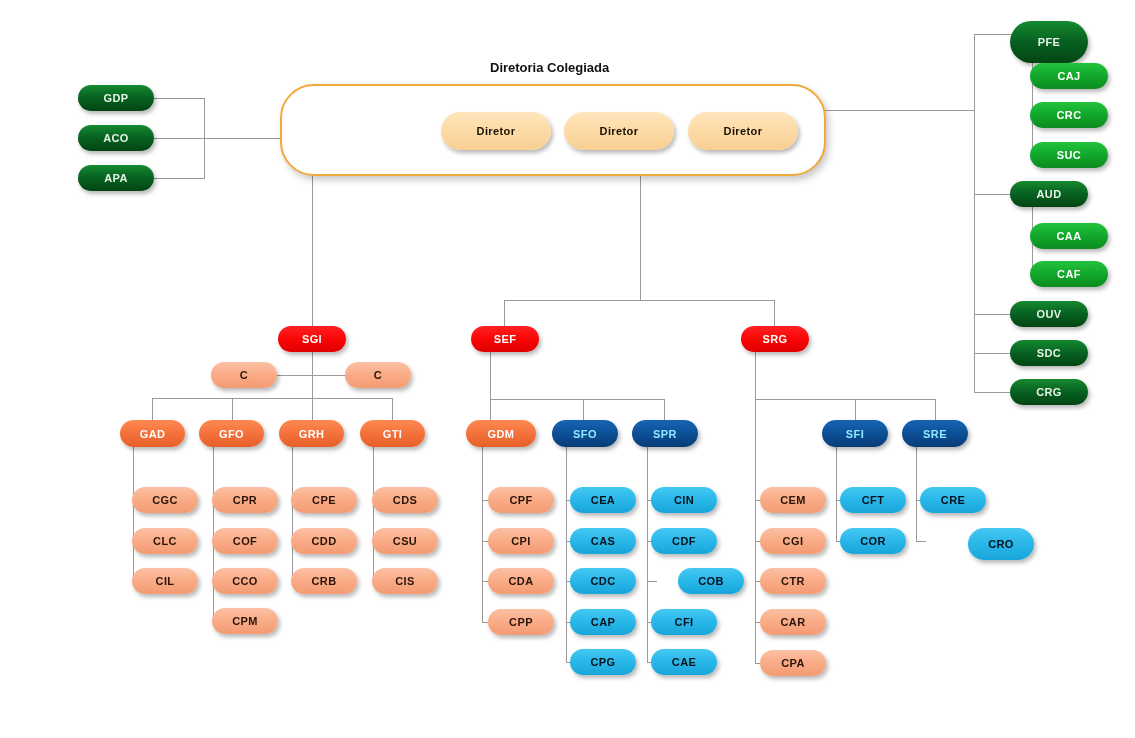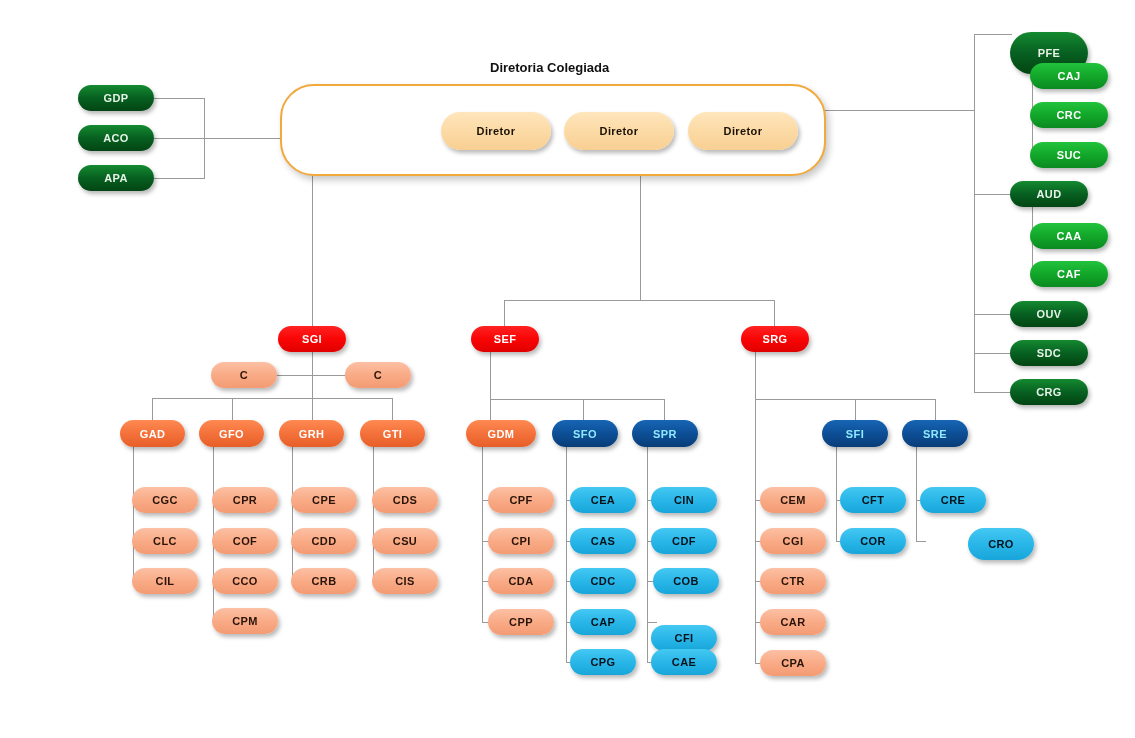--- a/index.html
+++ b/index.html
@@ -147,21 +147,21 @@
   <div class="ln h" style="left:154px; top:138px; width:51px;"></div>
   <div class="ln h" style="left:154px; top:178px; width:51px;"></div>
   <div class="ln v" style="left:204px; top:98px;  height:81px;"></div>
   <div class="ln h" style="left:204px; top:138px; width:78px;"></div>
 
   <div class="ln h" style="left:824px; top:110px; width:150px;"></div>
 
   <div class="ln v" style="left:974px; top:34px; height:359px;"></div>
 
   <div class="ln h" style="left:974px; top:34px; width:38px;"></div>
-  <div class="node n-dgreen" style="left:1010px; top:21px; width:78px; height:42px;margin-top:11px;">PFE</div>
+  <div class="node n-dgreen" style="left:1010px; top:21px; width:78px; height:42px;">PFE</div>
 
   <div class="ln v" style="left:1032px; top:47px; height:108px;"></div>
   <div class="ln h" style="left:1032px; top:76px;  width:28px;"></div>
   <div class="node n-green" style="left:1030px; top:63px; width:78px; height:26px;">CAJ</div>
   <div class="ln h" style="left:1032px; top:115px; width:28px;"></div>
   <div class="node n-green" style="left:1030px; top:102px; width:78px; height:26px;">CRC</div>
   <div class="ln h" style="left:1032px; top:155px; width:28px;"></div>
   <div class="node n-green" style="left:1030px; top:142px; width:78px; height:26px;">SUC</div>
 
   <div class="ln h" style="left:974px; top:194px; width:38px;"></div>
@@ -269,23 +269,23 @@
   <div class="ln h" style="left:566px; top:662px; width:10px;"></div>
   <div class="node n-lblue" style="left:570px; top:649px; width:66px; height:26px;">CPG</div>
 
   <div class="node n-dblue" style="left:632px; top:420px; width:66px; height:27px;">SPR</div>
   <div class="ln v" style="left:647px; top:447px; height:216px;"></div>
   <div class="ln h" style="left:647px; top:500px; width:10px;"></div>
   <div class="node n-lblue" style="left:651px; top:487px; width:66px; height:26px;">CIN</div>
   <div class="ln h" style="left:647px; top:541px; width:10px;"></div>
   <div class="node n-lblue" style="left:651px; top:528px; width:66px; height:26px;">CDF</div>
   <div class="ln h" style="left:647px; top:581px; width:10px;"></div>
-  <div class="node n-lblue" style="left:653px; top:568px; width:66px; height:26px;">COB</div>
+  <div class="node n-lblue" style="left:678px; top:568px; width:66px; height:26px;">COB</div>
   <div class="ln h" style="left:647px; top:622px; width:10px;"></div>
-  <div class="node n-lblue" style="left:651px; top:625px; width:66px; height:26px;">CFI</div>
+  <div class="node n-lblue" style="left:651px; top:609px; width:66px; height:26px;">CFI</div>
   <div class="ln h" style="left:647px; top:662px; width:10px;"></div>
   <div class="node n-lblue" style="left:651px; top:649px; width:66px; height:26px;">CAE</div>
 
   <div class="node n-red" style="left:741px; top:326px; width:68px; height:26px;">SRG</div>
   <div class="ln v" style="left:755px; top:352px; height:47px;"></div>
   <div class="ln h" style="left:755px; top:399px; width:180px;"></div>
   <div class="ln v" style="left:855px; top:399px; height:21px;"></div>
   <div class="ln v" style="left:935px; top:399px; height:21px;"></div>
 
   <div class="ln v" style="left:755px; top:399px; height:265px;"></div>

